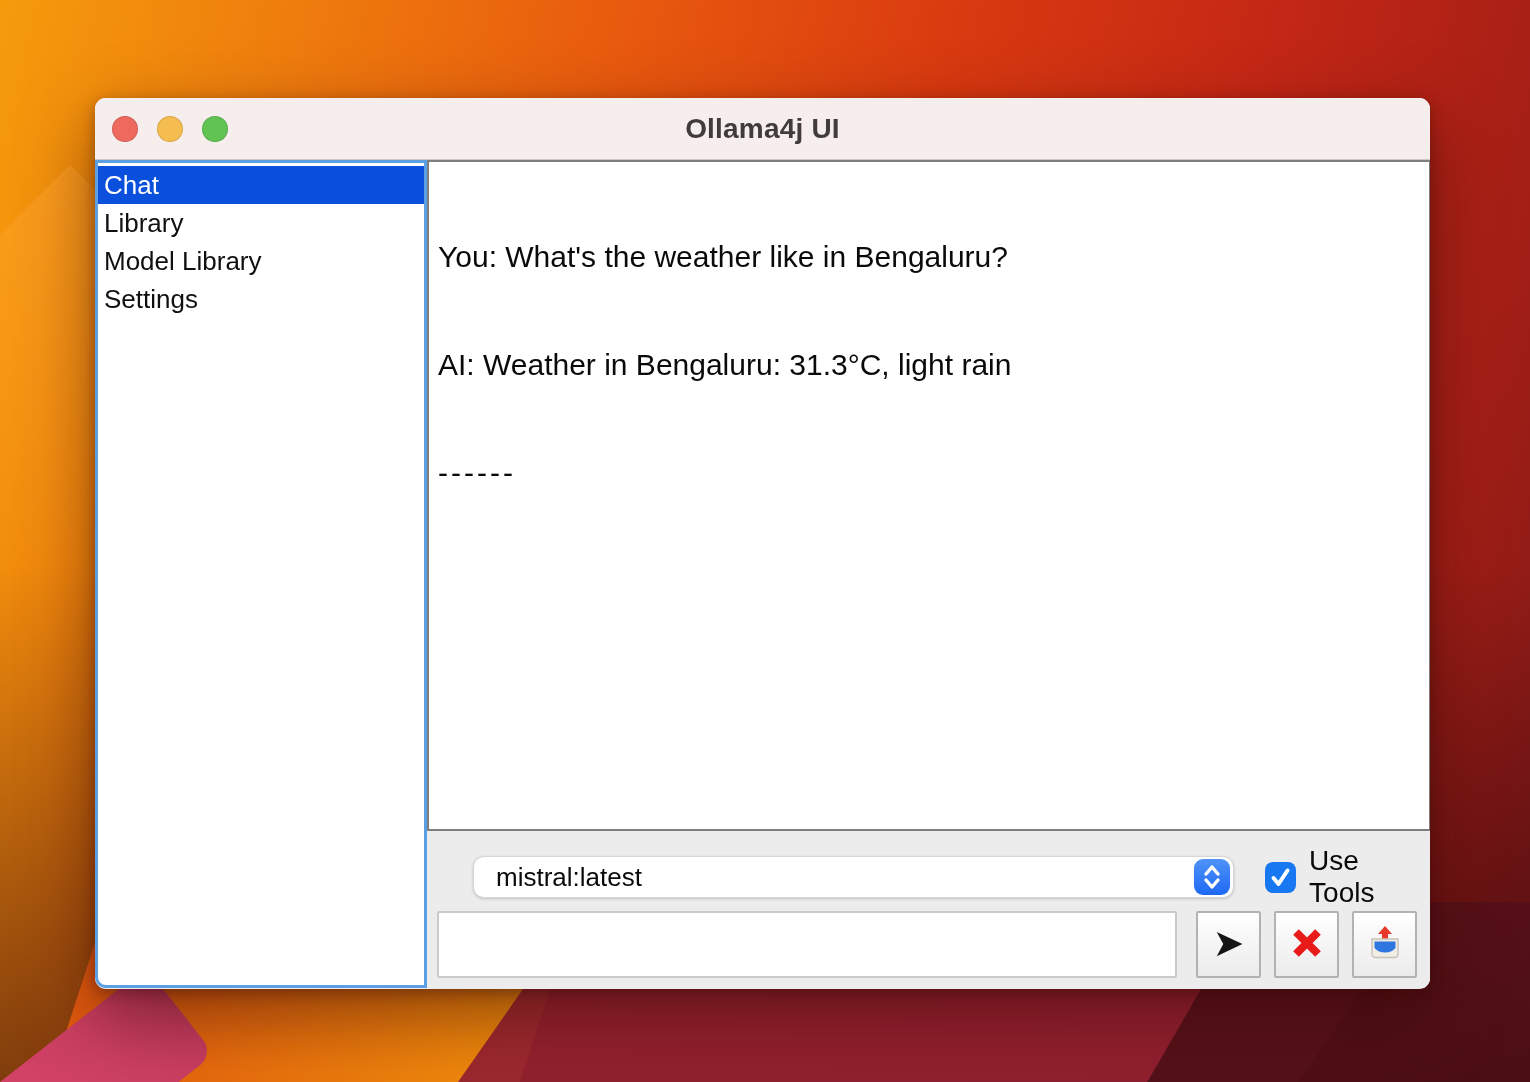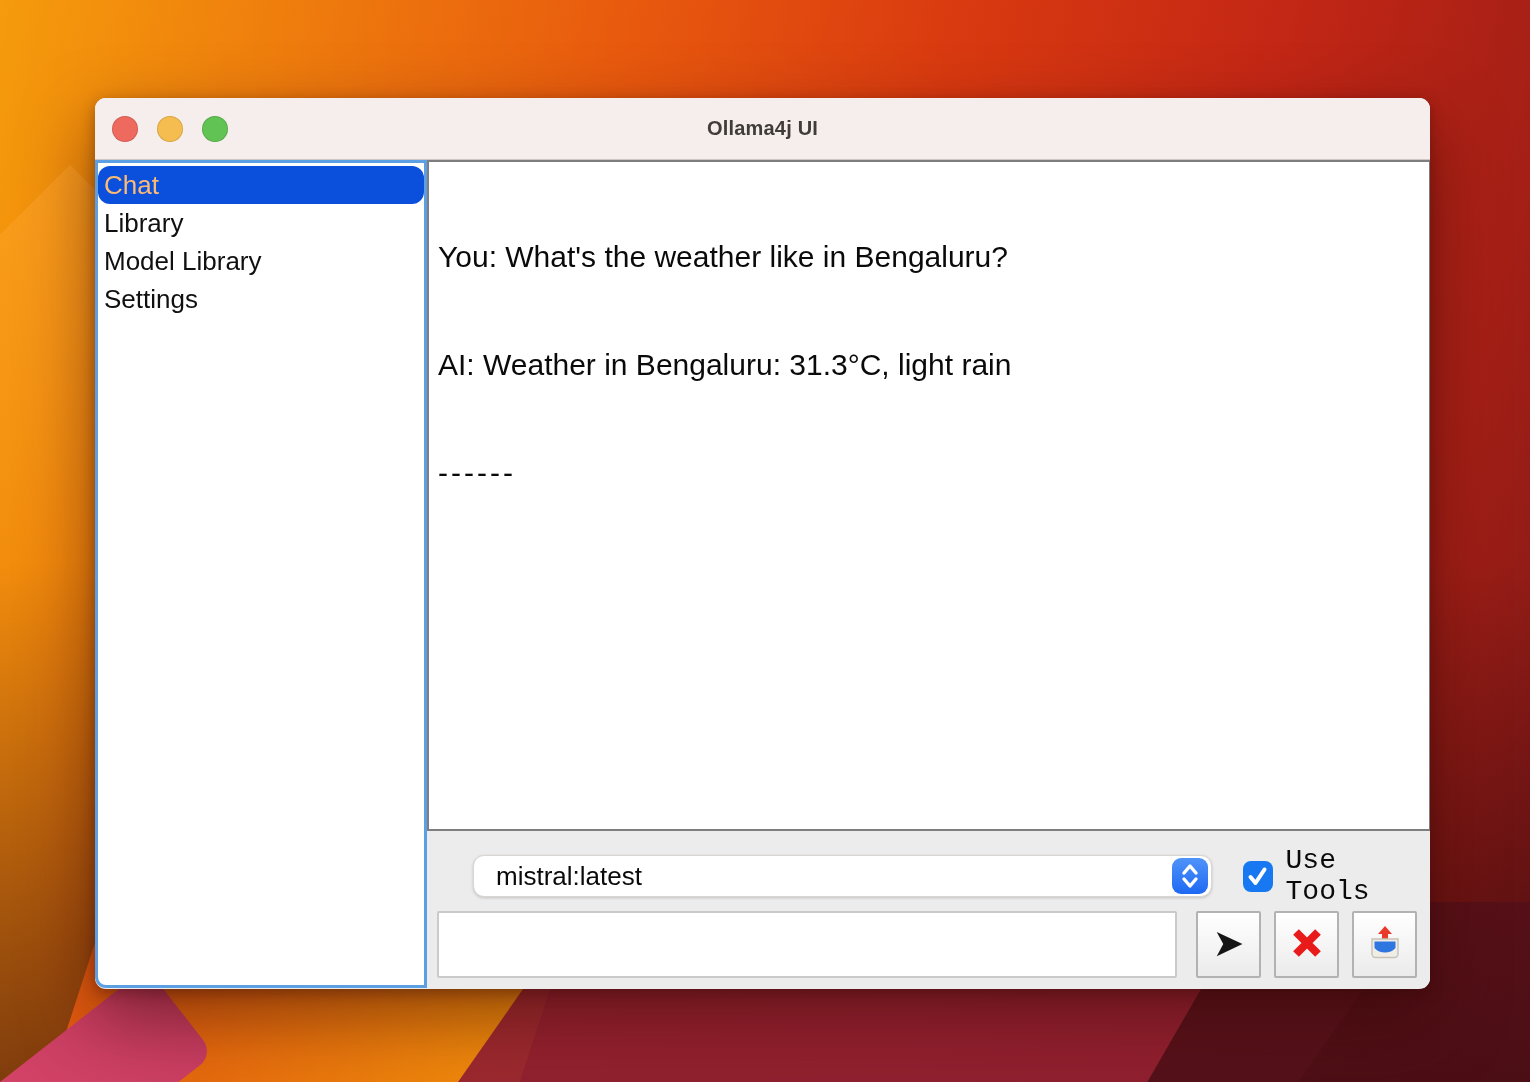--- a/index.html
+++ b/index.html
@@ -26,45 +26,45 @@
   
   .window{
     position:absolute;left:95px;top:98px;width:1335px;height:891px;z-index:10;
     border-radius:11px;overflow:hidden;background:#ececec;
     box-shadow:0 28px 70px rgba(50,8,6,0.5), 0 4px 14px rgba(50,8,6,0.35);
   }
   .titlebar{height:62px;background:#f6eeec;position:relative;display:flex;align-items:center;
     border-bottom:1px solid #cfc7c5;box-sizing:border-box;}
   .lights{position:absolute;left:17px;top:0;height:100%;display:flex;align-items:center;gap:19px;}
   .light{width:26px;height:26px;border-radius:50%;box-shadow:inset 0 0 0 1px rgba(0,0,0,0.12);}
-  .title{width:100%;text-align:center;font-weight:bold;font-size:20px;color:#413c3c;letter-spacing:.2px;}
+  .title{width:100%;text-align:center;font-weight:bold;font-size:28px;color:#413c3c;letter-spacing:.2px;}
 
   .content{display:flex;height:828px;}
   .sidebar{width:332px;box-sizing:border-box;background:#ffffff;
     border:3px solid #5d9fe3;border-bottom-left-radius:11px;padding-top:3px;}
   .side-item{height:38px;line-height:38px;padding-left:6px;font-size:26px;color:#101010;cursor:default;}
-  .side-item.selected{background:#0a50dc;color:#fdba74;border-radius:12px;}
+  .side-item.selected{background:#0a50dc;color:#ffffff;}
 
   .main{flex:1;display:flex;flex-direction:column;background:#ececec;min-width:0;}
   .chat-area{height:671px;box-sizing:border-box;background:#ffffff;
     border:2px solid #7e7e7e;border-right-width:1px;padding:5px 9px;
     font-size:30px;line-height:36px;color:#0a0a0a;white-space:pre-wrap;overflow:hidden;}
   .chat-line{min-height:36px;}
   .dashes{letter-spacing:3px;}
 
   .composer{position:relative;flex:1;}
   .combo-row{position:absolute;left:10px;top:14px;display:flex;align-items:center;}
   .combo{width:770px;height:42px;box-sizing:border-box;background:#fff;
     border:1px solid #d9d5d2;border-radius:11px;box-shadow:0 1px 3px rgba(0,0,0,0.18);
     display:flex;align-items:center;padding:0 3px 0 22px;font-size:26px;color:#0a0a0a;cursor:default;margin-left:36px;}
   .combo-value{flex:1;}
   .stepper{width:36px;height:36px;border-radius:9px;flex:0 0 auto;
     background:linear-gradient(#4f93f9,#1e69f3);display:flex;flex-direction:column;
     align-items:center;justify-content:center;gap:1px;}
-  .use-tools{display:flex;align-items:center;margin-left:31px;cursor:default;font-family:Liberation Mono, monospace;}
+  .use-tools{display:flex;align-items:center;margin-left:31px;cursor:default;}
   .checkbox{width:31px;height:31px;border-radius:8px;background:#1778f2;
     display:flex;align-items:center;justify-content:center;}
   .use-tools-label{margin-left:13px;font-size:28px;color:#0a0a0a;}
 
   .input-row{position:absolute;left:10px;top:80px;display:flex;align-items:flex-start;}
   .msg-input{width:740px;height:67px;box-sizing:border-box;border:2px solid #cacaca;
     background:#fff;border-radius:2px;font-size:26px;padding:0 10px;outline:none;
     font-family:"Liberation Sans", sans-serif;}
   .btn{width:65px;height:67px;box-sizing:border-box;margin-left:13px;border:2px solid #b2b2b2;
     background:linear-gradient(#ffffff,#ebebeb);display:flex;align-items:center;justify-content:center;

